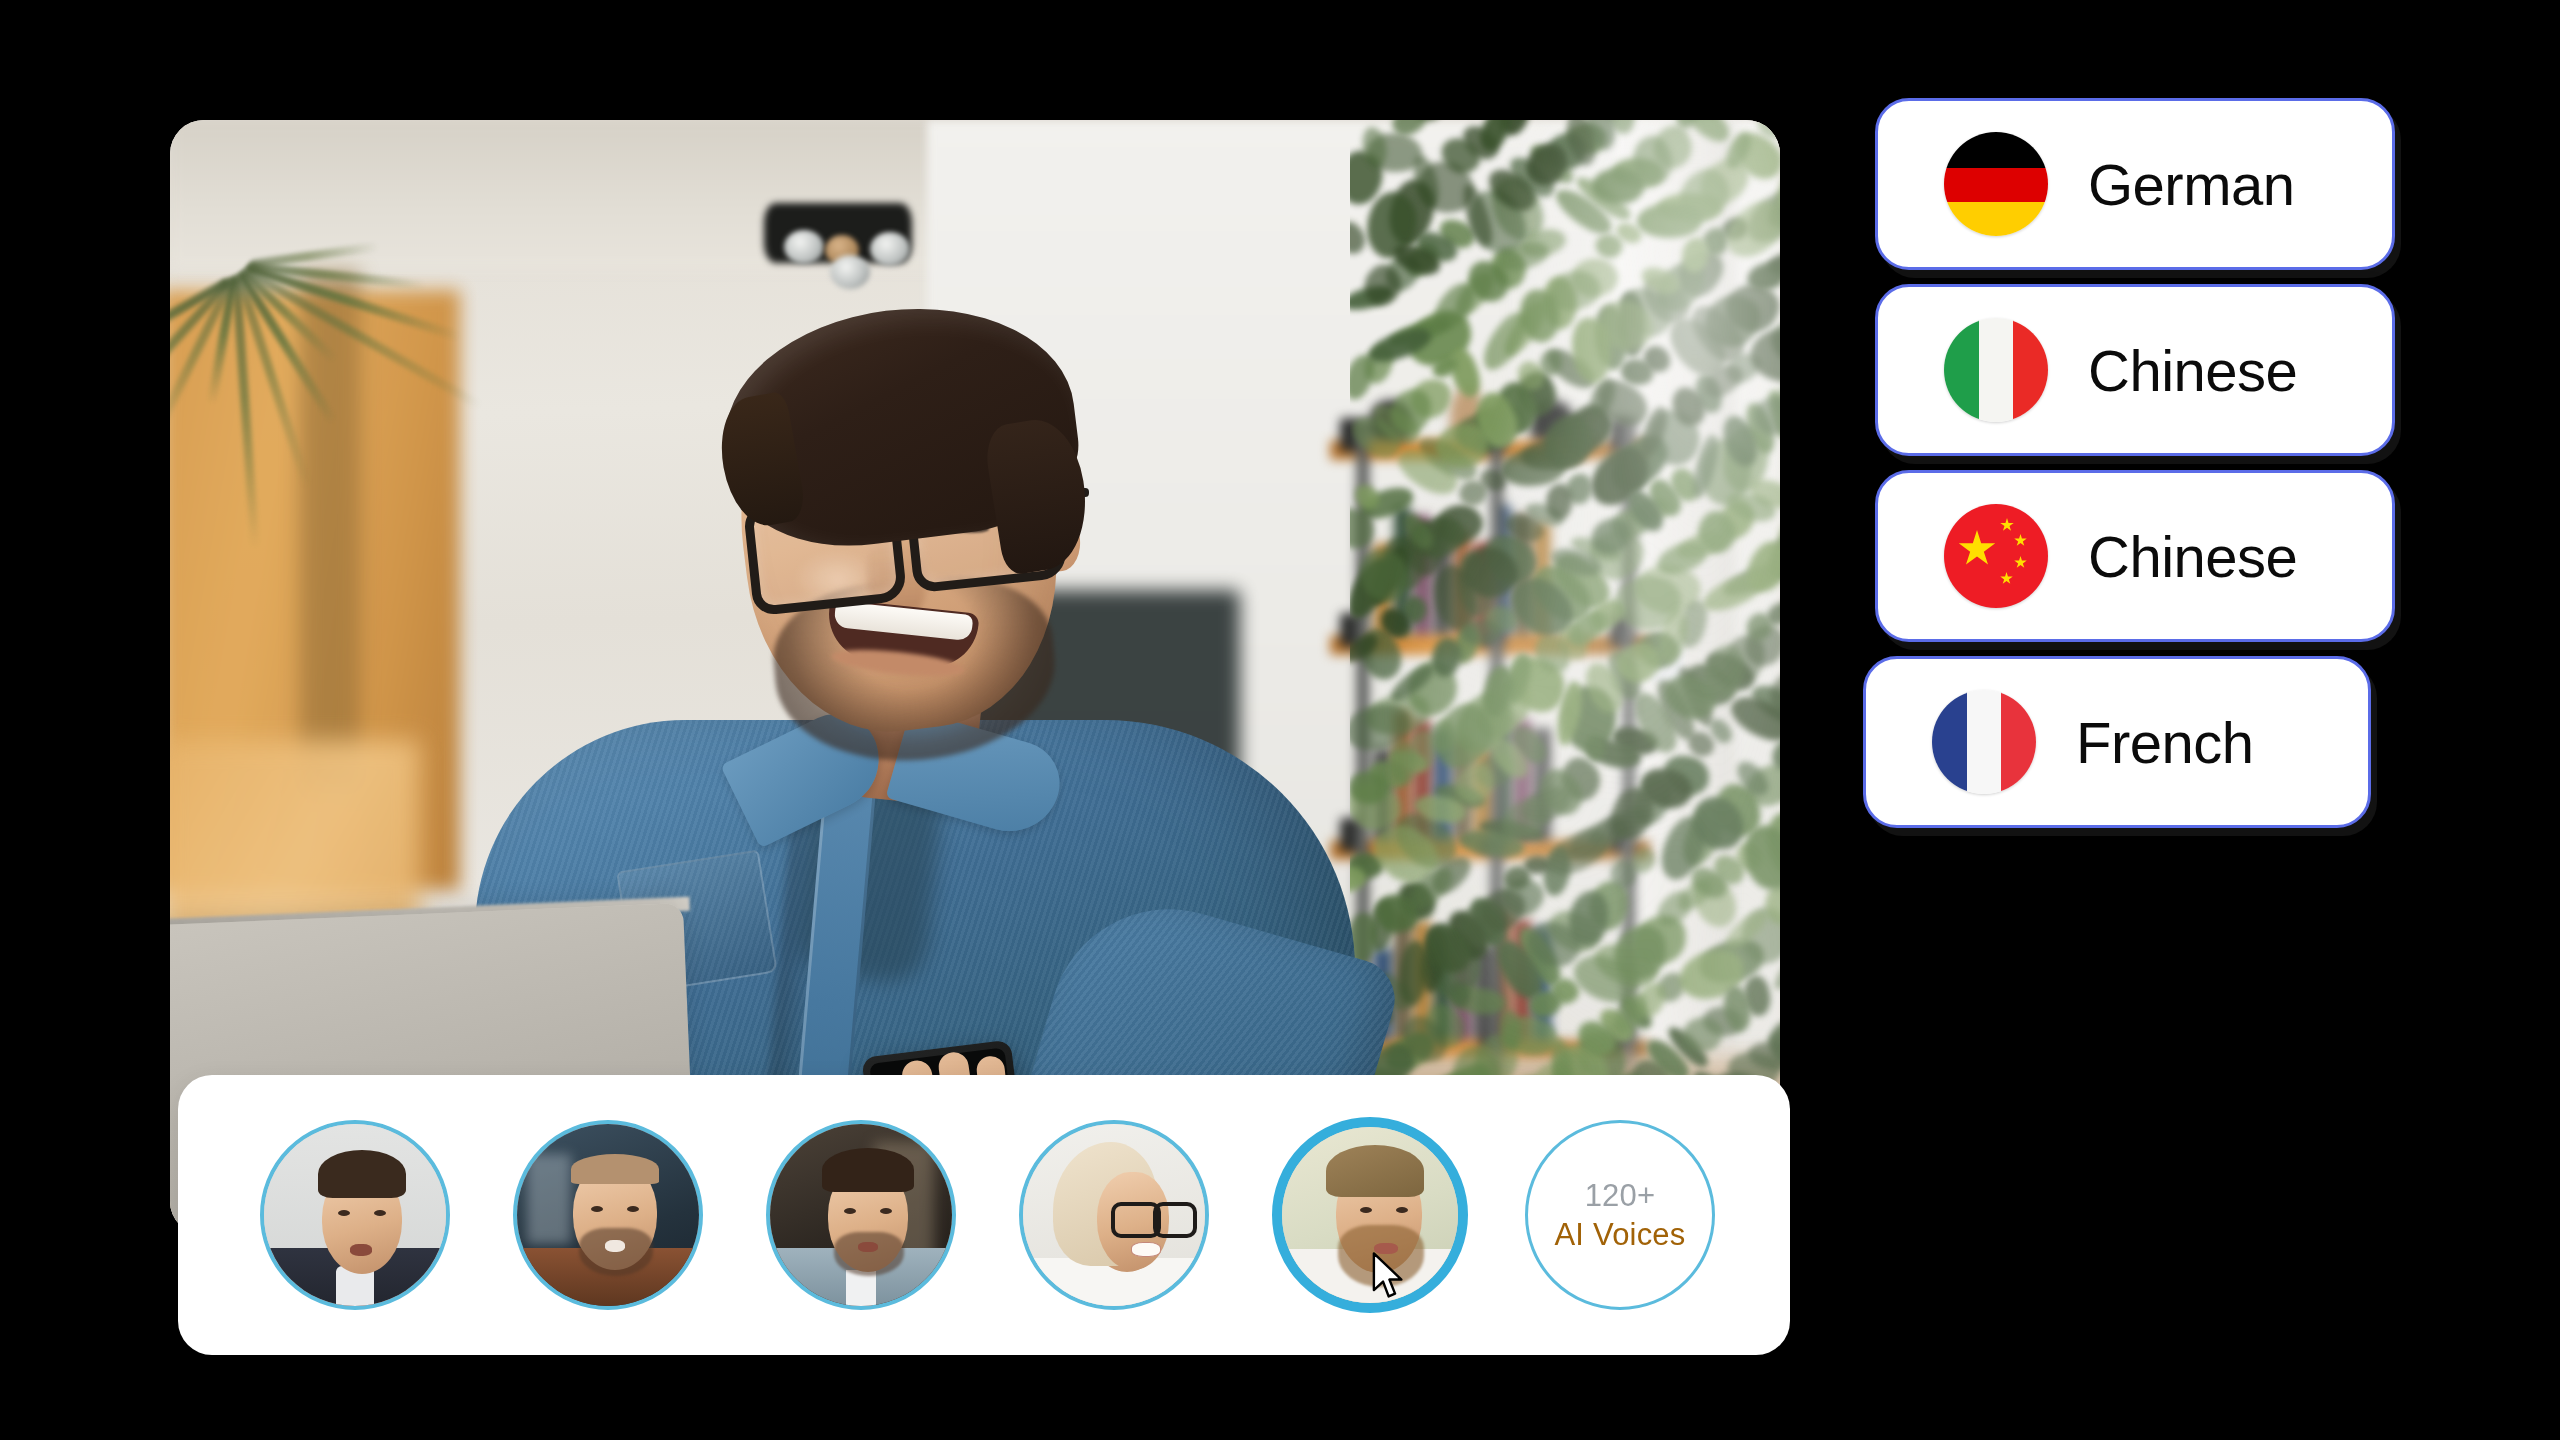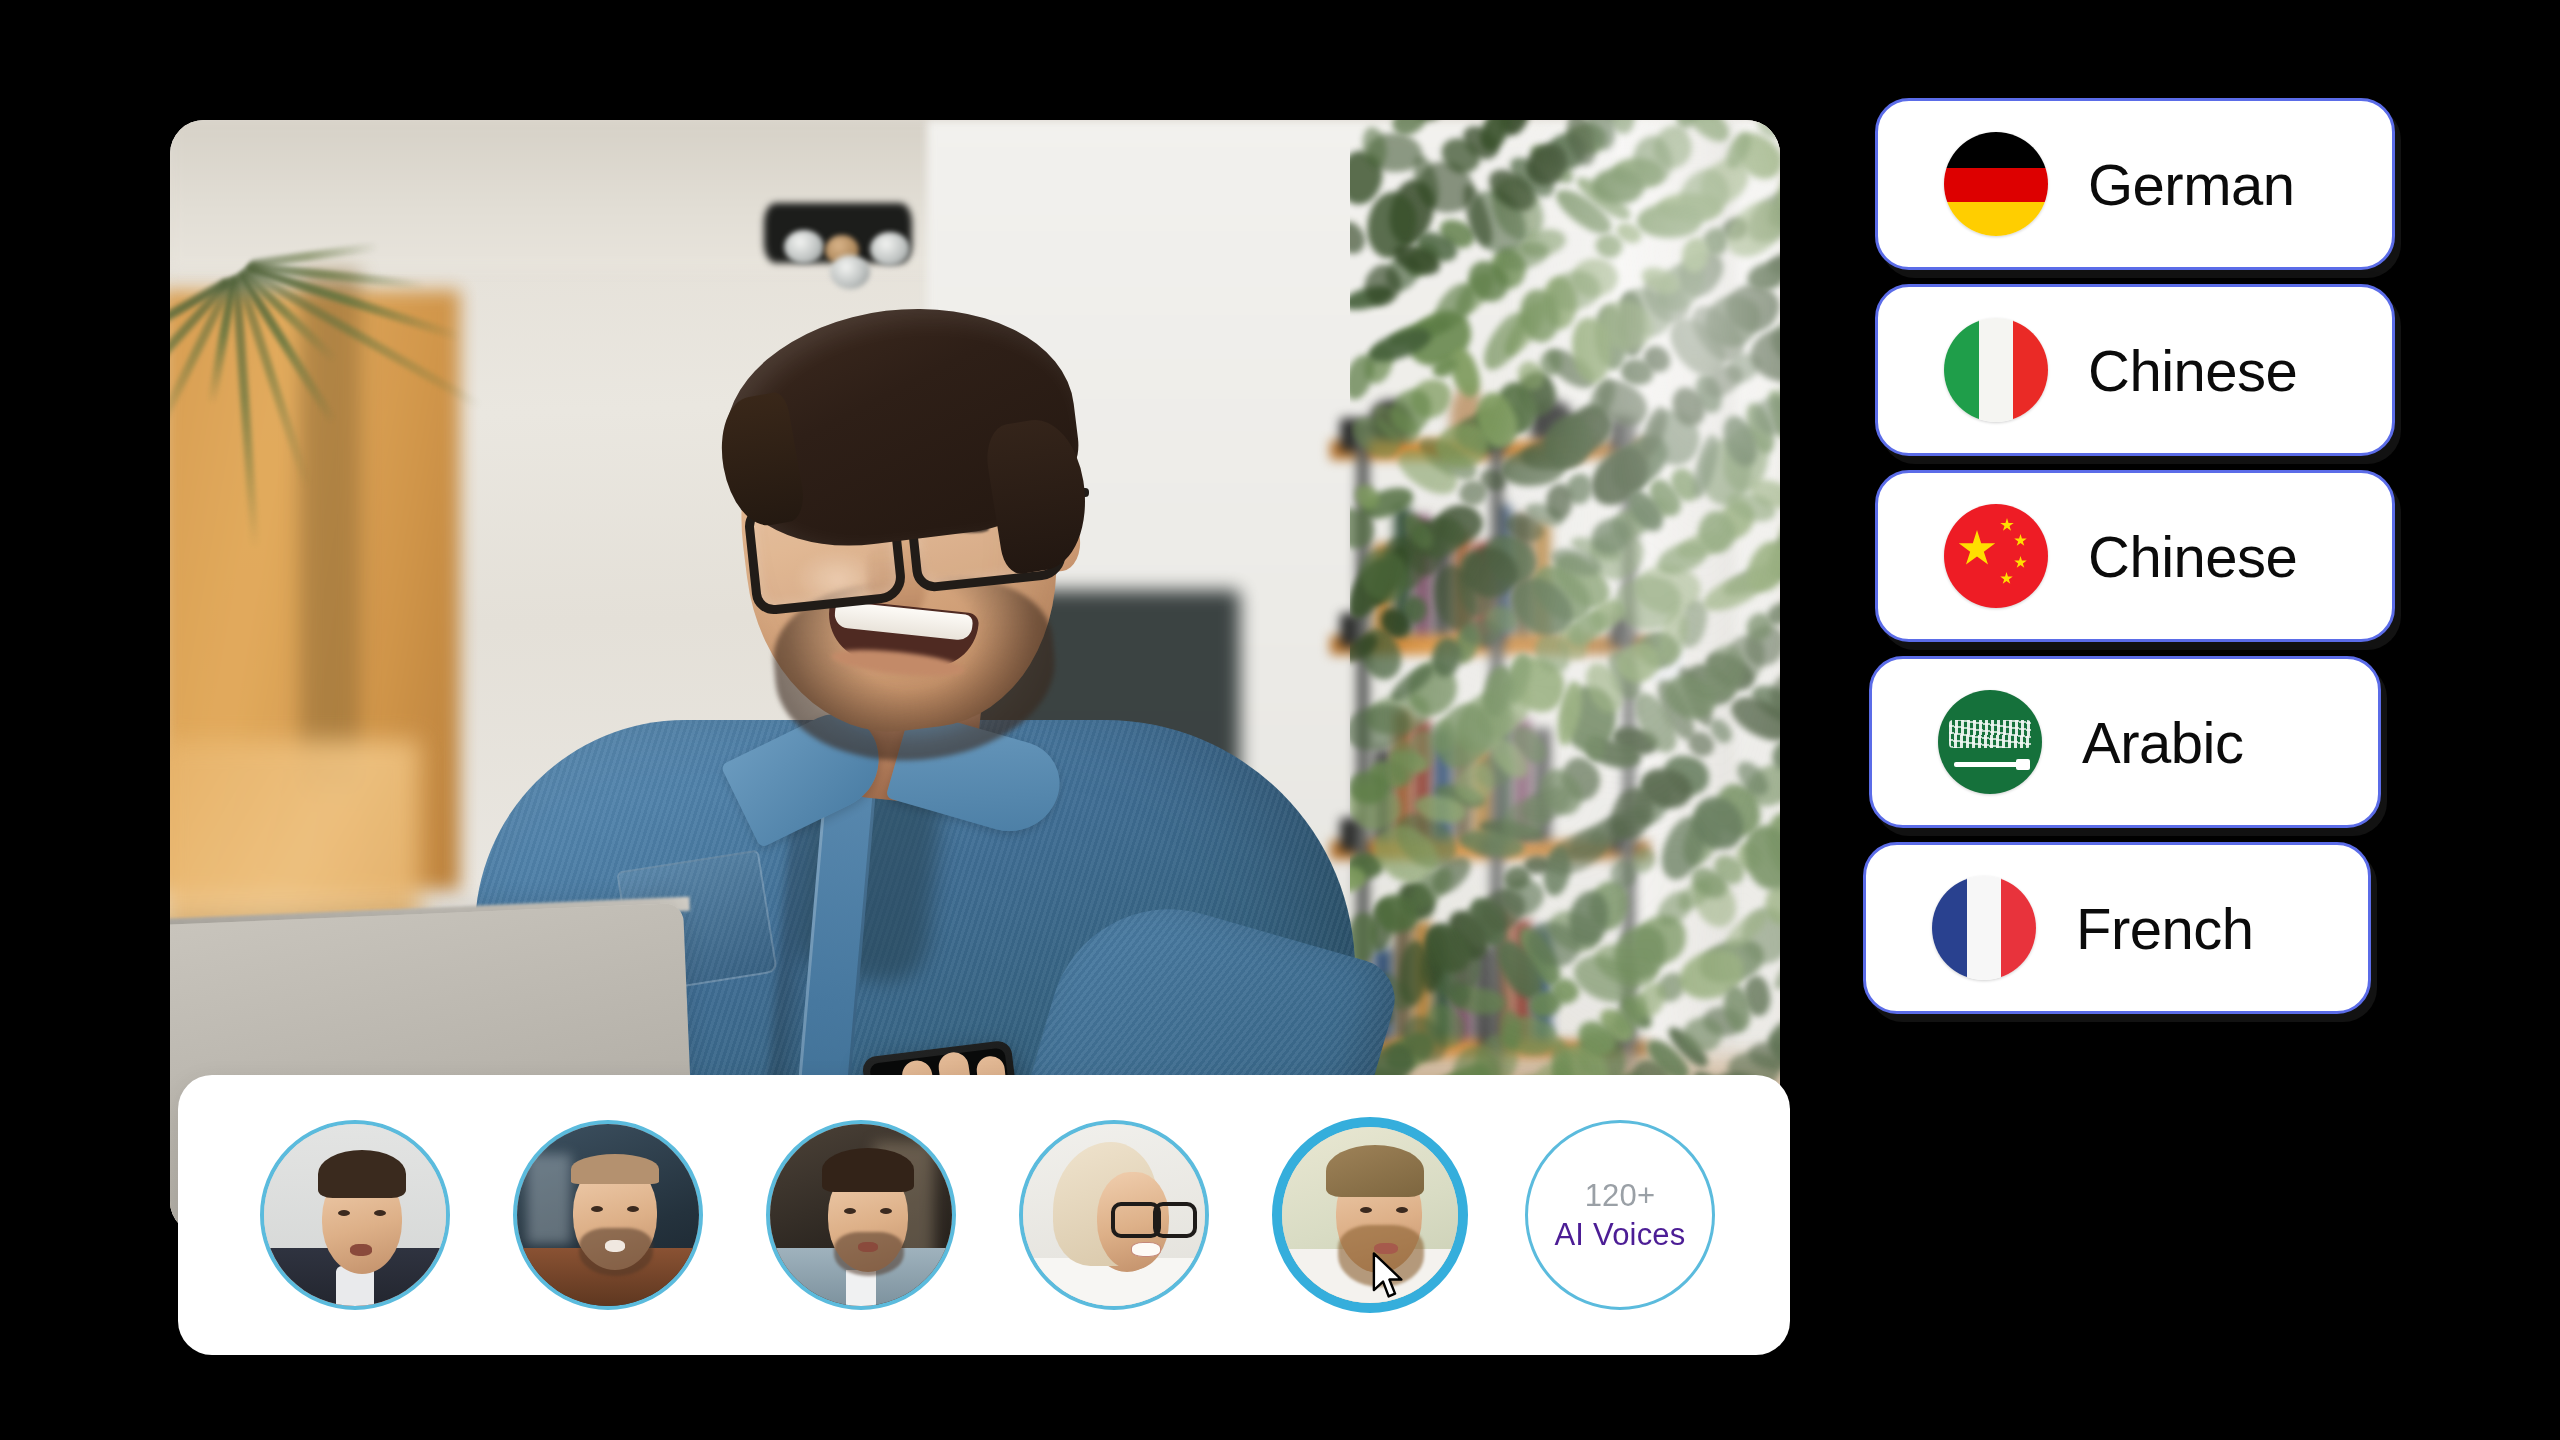--- a/index.html
+++ b/index.html
@@ -559,21 +559,21 @@
     gap: 2px;
   }
   .voices-line1 {
     font-size: 31px;
     color: #9aa0a6;
     letter-spacing: .2px;
     line-height: 1.2;
   }
   .voices-line2 {
     font-size: 31px;
-    color: #4c1d95;
+    color: #a16207;
     letter-spacing: .2px;
     line-height: 1.2;
   }
 
   
   #cursor {
     position: absolute;
     left: 1371px; top: 1252px;
     width: 34px; height: 48px;
     z-index: 40;
@@ -1356,28 +1356,20 @@
       <div class="flag fl-cn">
         <div class="cn-star" style="left:14px;top:26px;width:38px;height:38px"></div>
         <div class="cn-star" style="left:56px;top:14px;width:14px;height:14px"></div>
         <div class="cn-star" style="left:70px;top:30px;width:13px;height:13px"></div>
         <div class="cn-star" style="left:70px;top:52px;width:13px;height:13px"></div>
         <div class="cn-star" style="left:56px;top:68px;width:13px;height:13px"></div>
       </div>
       <span class="lang-label">Chinese</span>
     </div>
 
-    <div class="lang-card w2">
-      <div class="flag fl-sa">
-        <div class="sa-script"></div>
-        <div class="sa-sword"></div>
-        <div class="sa-hilt"></div>
-      </div>
-      <span class="lang-label">Arabic</span>
-    </div>
 
     <div class="lang-card w3">
       <div class="flag">
         <div class="fl-fr-b"></div>
         <div class="fl-fr-w"></div>
         <div class="fl-fr-r"></div>
       </div>
       <span class="lang-label">French</span>
     </div>
 

